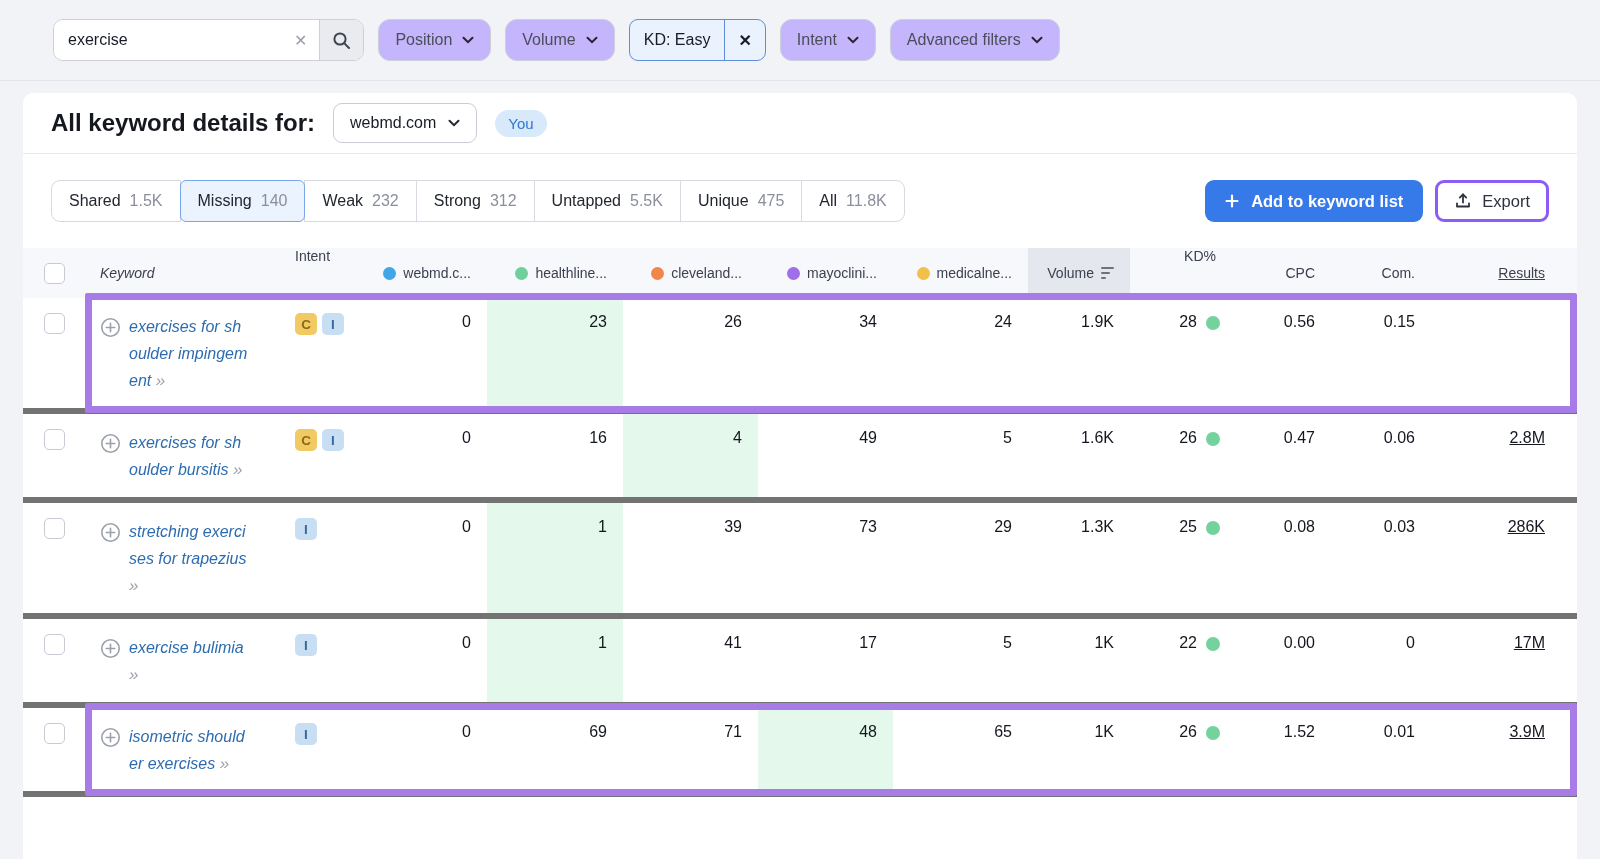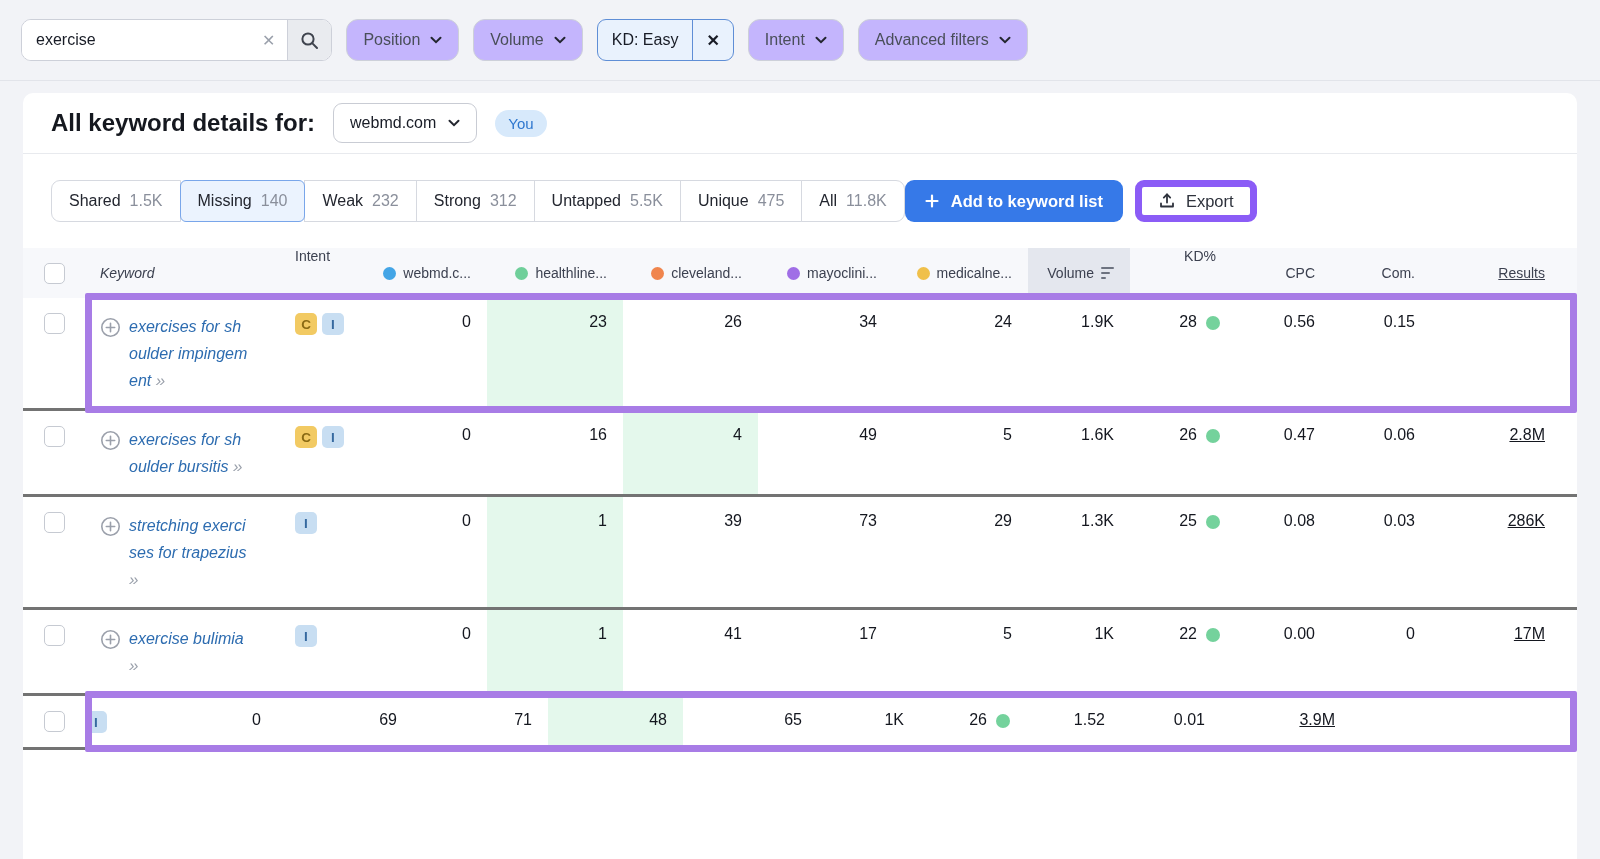--- a/index.html
+++ b/index.html
@@ -6,20 +6,21 @@
   html, body { width: 1600px; height: 859px; overflow: hidden; }
   body {
     font-family: "Liberation Sans", sans-serif;
     background: #f2f3f7;
     color: #1b1f29;
   }
   
   .toolbar {
     display: flex; align-items: center; gap: 14px;
     padding: 19px 21px 19px 21px;
+    margin-left: 32px;
   }
   .search-wrap {
     display: flex; align-items: stretch; height: 42px;
     border: 1px solid #cdd0d9; border-radius: 10px; overflow: hidden; background: #fff;
   }
   .search-input {
     border: none; outline: none; width: 228px; padding: 0 6px 0 14px;
     font-size: 16px; font-family: "Liberation Sans", sans-serif; color: #181c26;
   }
   .clear-btn {
@@ -60,21 +61,21 @@
     border: 1px solid #c9ccd4; border-radius: 9px; background: #fff;
     padding: 0 16px; font-size: 16px; color: #181c26; cursor: pointer;
     font-family: "Liberation Sans", sans-serif;
   }
   .you-badge {
     background: var(--you-bg, #d7e9fb); color: var(--you-text, #2e77cf);
     font-size: 15px; padding: 5px 13px; border-radius: 14px;
   }
   .card-divider { height: 1px; background: #e8eaee; }
   
-  .tabs-row { display: flex; align-items: center; padding: 26px 28px; }
+  .tabs-row { display: flex; align-items: center; justify-content: space-between; padding: 26px 28px; }
   .tabs { display: flex; }
   .tab {
     height: 42px; display: inline-flex; align-items: center; gap: 9px;
     background: #fff; border: 1px solid #d6d9e0; margin-left: -1px;
     padding: 0 17px; font-size: 16px; color: #23262f; cursor: pointer;
     font-family: "Liberation Sans", sans-serif; position: relative;
   }
   .tab:first-child { border-radius: 9px 0 0 9px; margin-left: 0; }
   .tab:last-child { border-radius: 0 9px 9px 0; }
   .tab .tab-count { color: #8a8f9b; }
@@ -84,21 +85,21 @@
   }
   .actions { display: flex; align-items: center; gap: 12px; }
   .btn-primary {
     height: 42px; display: inline-flex; align-items: center; gap: 12px;
     background: var(--accent-blue, #3679e8); color: #fff; border: none;
     border-radius: 9px; padding: 0 20px; font-size: 16.5px; font-weight: bold;
     cursor: pointer; font-family: "Liberation Sans", sans-serif;
   }
   .btn-secondary {
     height: 42px; display: inline-flex; align-items: center; gap: 10px;
-    background: #fff; color: #2e323c; border: 7px solid #8b5cf6;
+    background: #fff; color: #2e323c; border: 3px solid #8b5cf6;
     border-radius: 9px; padding: 0 16px; font-size: 16.5px; cursor: pointer;
     font-family: "Liberation Sans", sans-serif;
   }
   
   .table { width: 100%; }
   .thead {
     display: flex; align-items: center; background: #f7f8fb; height: 50px;
     font-size: 14px; color: #3c4150;
   }
   .cell { flex: 0 0 auto; }
@@ -114,21 +115,21 @@
   .hcell.num, .hcell.dom { justify-content: flex-end; padding-right: 16px; }
   .hcell.c-kd { padding-right: 14px; } .hcell.c-cpc, .hcell.c-com { padding-right: 20px; }
   .hcell.c-res { padding-right: 32px; }
   .hcell.c-keyword { padding-left: 15px; }
   .hcell.sorted { background: var(--header-sort-bg, #e4e7ee); }
   .dot { width: 13px; height: 13px; border-radius: 50%; display: inline-block; margin-right: 7px; flex: 0 0 auto; }
   .sort-icon { display: inline-flex; flex-direction: column; gap: 2.5px; margin-left: 7px; }
   .sort-icon i { display: block; height: 2.5px; background: #6d7380; border-radius: 1px; }
   .sort-icon i:nth-child(1){ width: 13px; } .sort-icon i:nth-child(2){ width: 9px; } .sort-icon i:nth-child(3){ width: 5px; }
   
-  .trow { display: flex; border-bottom: 3px solid #737373; position: relative; background: #fff; }
+  .trow { display: flex; border-bottom: 6px solid #737373; position: relative; background: #fff; }
   .trow .cell { padding-top: 15px; padding-bottom: 14px; font-size: 16px; color: #14171f; }
   .trow .num { padding-right: 16px; }
   .trow .c-kd { padding-right: 10px; } .trow .c-cpc, .trow .c-com { padding-right: 20px; }
   .trow .c-res { padding-right: 32px; }
   .row-body { display: flex; flex: 1; }
   .c-keyword { display: flex; padding-left: 15px; gap: 8px; }
   .expand-btn { margin-top: 4px; cursor: pointer; line-height: 0; flex: 0 0 auto; }
   .kw { width: 120px; line-height: 27px; }
   .kw-link { color: var(--link-blue, #2d6cb0); text-decoration: none; word-break: break-all; cursor: pointer; }
   .kw-arrows { color: #9aa0ab; font-size: 17px; letter-spacing: -2px; }
@@ -481,20 +482,31 @@
       <div class="cell num c-res">17M</div>
     </div>
 
   </div>
 
   <div class="trow outlined">
     <div class="cell c-check">
       <span class="checkbox"></span>
     </div>
     <div class="row-body">
+      <div class="cell c-keyword">
+        <span class="expand-btn">
+          <svg width="21" height="21" viewBox="0 0 21 21" fill="none" stroke="#9ba0ab" stroke-width="1.6" stroke-linecap="round">
+            <circle cx="10.5" cy="10.5" r="8.7"></circle>
+                  <path d="M10.5 6.3 V14.7 M6.3 10.5 H14.7"></path>
+          </svg>
+        </span>
+        <span class="kw">
+          <a class="kw-link"><span class="kw-text">isometric shoulder exercises</span> <span class="kw-arrows">»</span></a>
+        </span>
+      </div>
       <div class="cell c-intent">
               <span class="badge b-i">I</span>
             </div>
       <div class="cell num c-d1">0</div>
       <div class="cell num c-d2">69</div>
       <div class="cell num c-d3">71</div>
       <div class="cell num c-d4 hl">48</div>
       <div class="cell num c-d5">65</div>
       <div class="cell num c-vol">1K</div>
       <div class="cell c-kd">

